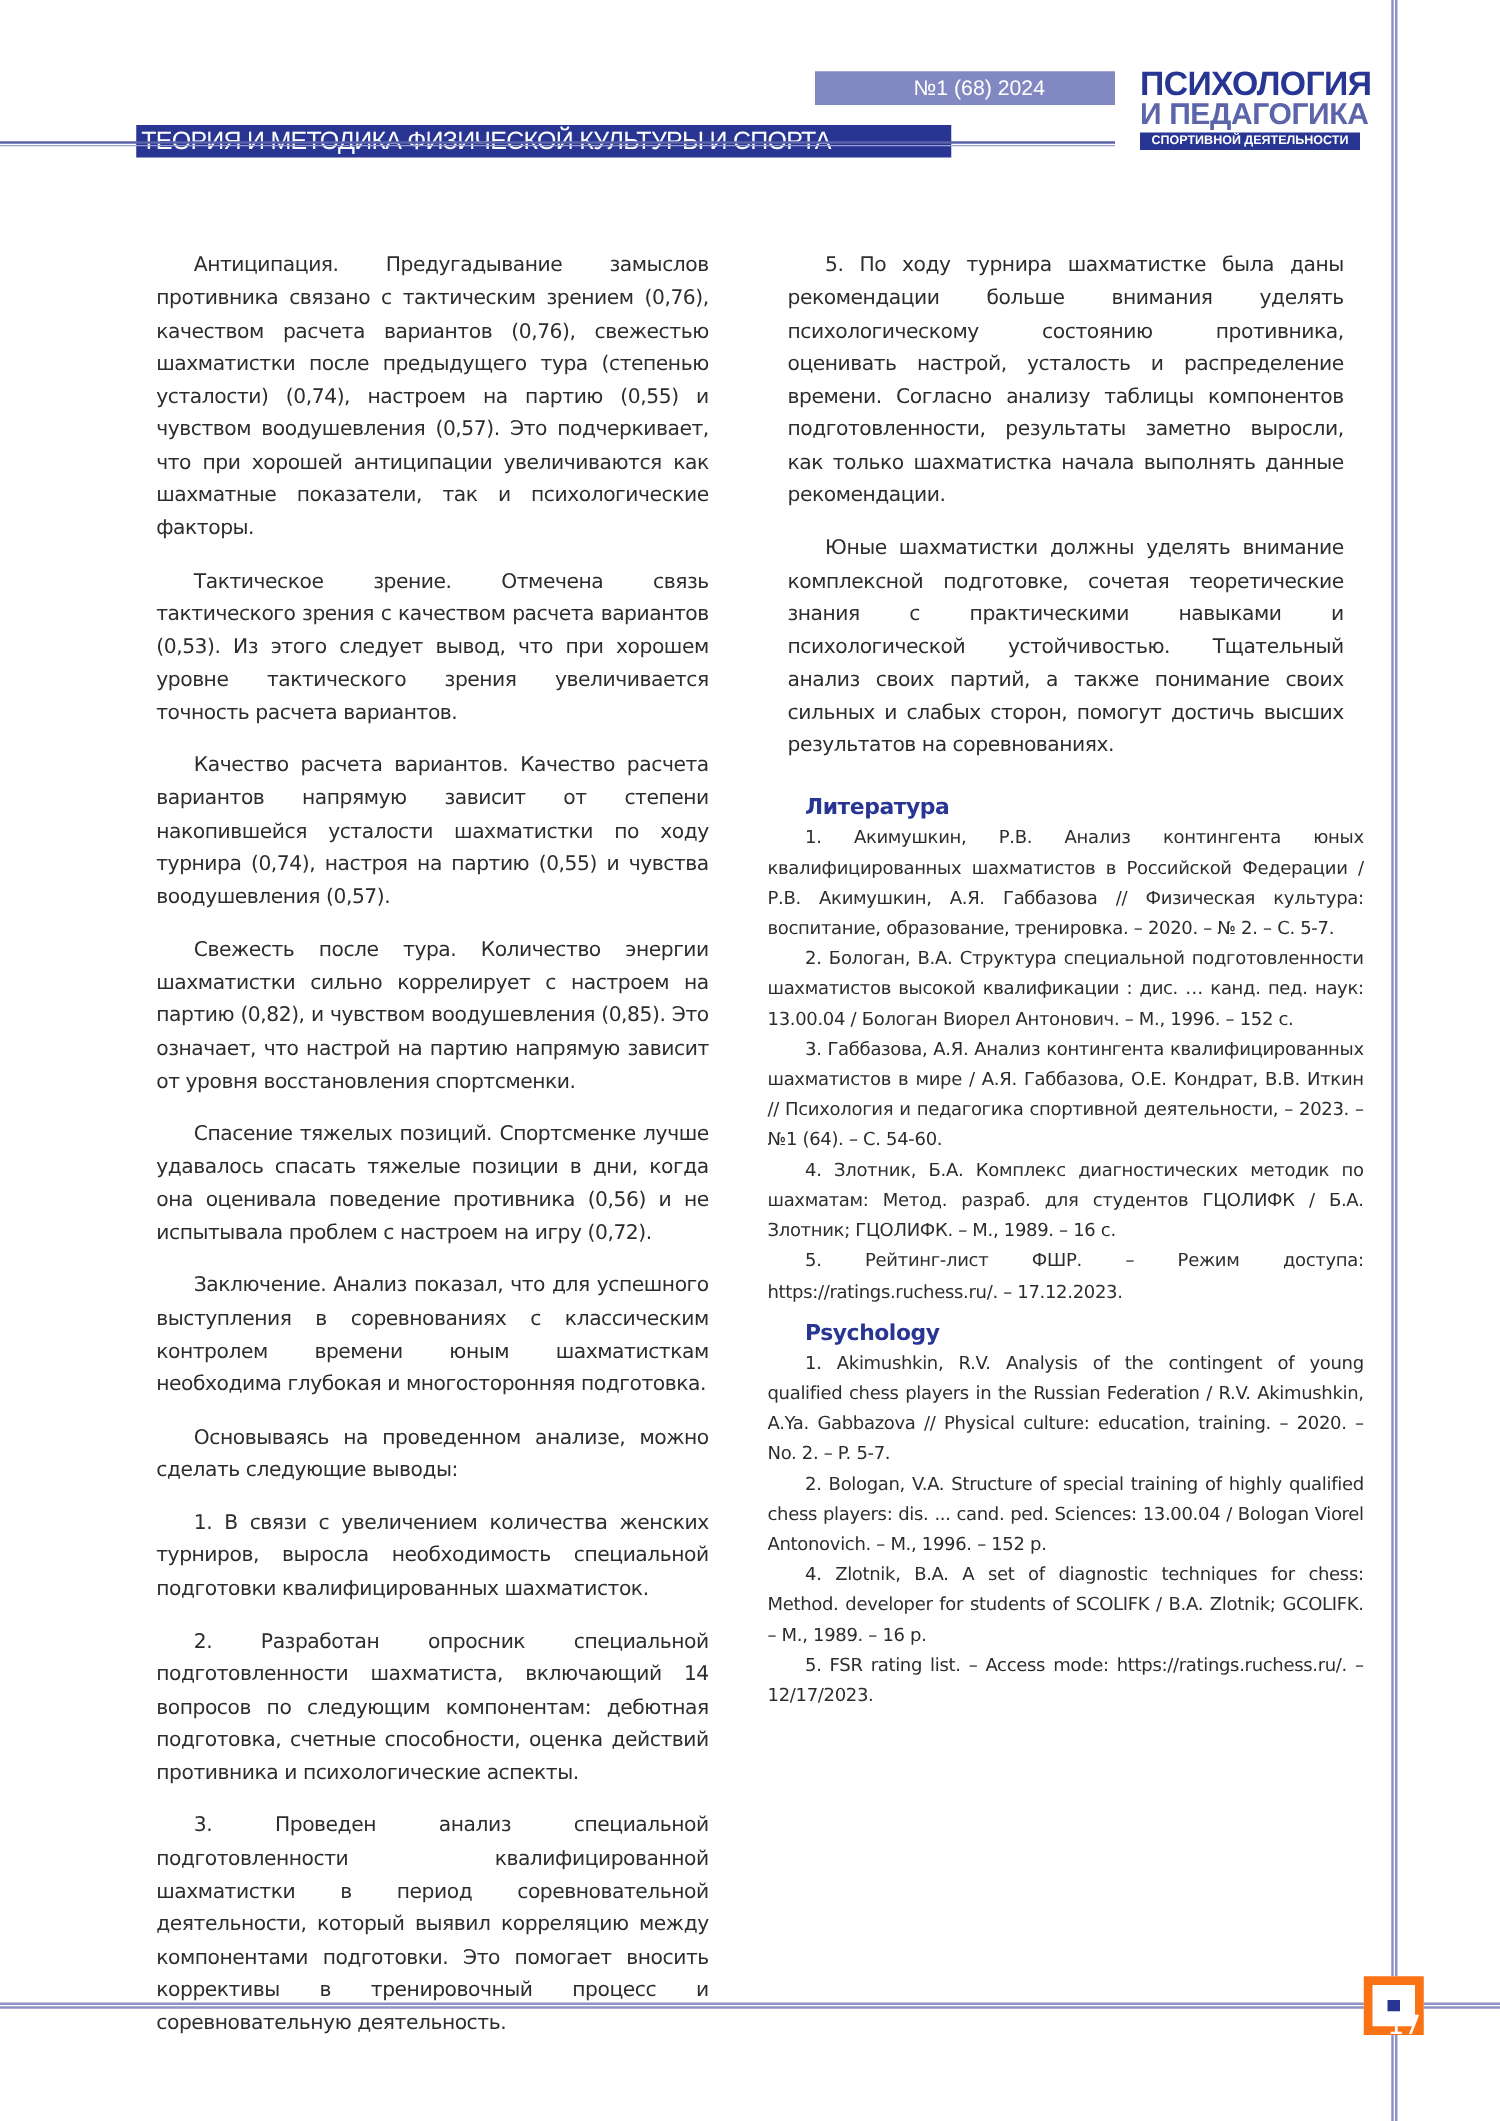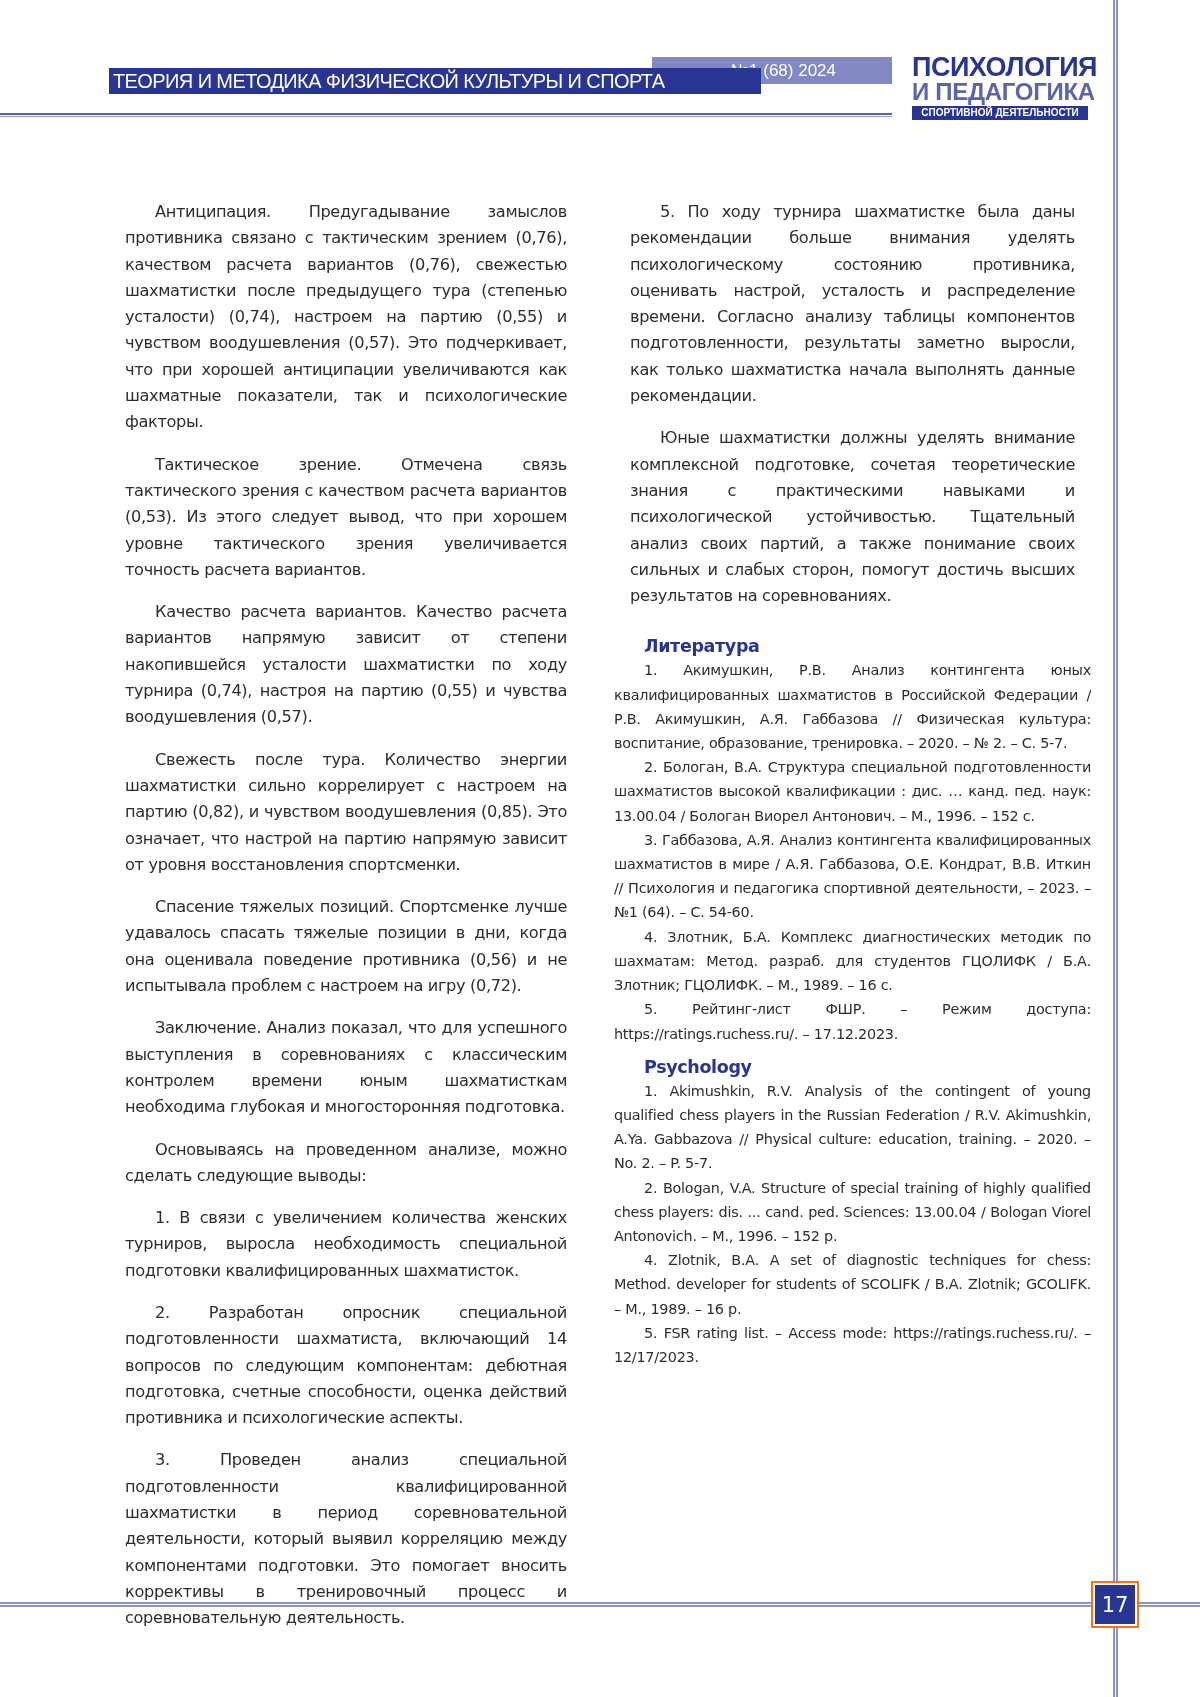--- a/index.html
+++ b/index.html
@@ -13,21 +13,21 @@
     border-left: 2px solid #8d93c6; border-right: 2px solid #8d93c6; box-sizing: border-box;
   }
   
   .hdr-issue {
     position: absolute; left: 652px; top: 57px; width: 240px; height: 27px;
     background: #8289c2; color: #ffffff; font-size: 17px; line-height: 27px;
     text-align: right; padding-right: 56px; box-sizing: border-box;
     font-family: "Liberation Sans", sans-serif; font-stretch: condensed; padding-left: 20px;
   }
   .hdr-bar {
-    position: absolute; left: 109px; top: 68px; width: 652px; height: 26px;
+    position: absolute; left: 109px; top: 100px; width: 652px; height: 26px;
     background: #283593; color: #ffffff; font-size: 20px; line-height: 26px;
     padding-left: 4px; box-sizing: border-box; white-space: nowrap; letter-spacing: -0.6px;
     font-family: "Liberation Sans", sans-serif;
   }
   .hdr-rule {
     position: absolute; left: 0; top: 113px; width: 892px; height: 4px;
     border-top: 2px solid #5a62a8; border-bottom: 1px solid #9aa0cf; box-sizing: border-box;
   }
   .logo { position: absolute; left: 912px; top: 54px; width: 178px; }
   .logo-l1 {
@@ -61,21 +61,21 @@
     font-size: 14.4px; line-height: 24.2px; letter-spacing: -0.25px; text-indent: 30px; margin: 0;
   }
   .refs-en { margin-top: 10px; }
   
   .foot-rule {
     position: absolute; left: 0; top: 1602px; width: 1200px; height: 5px;
     border-top: 2px solid #8d93c6; border-bottom: 2px solid #8d93c6; box-sizing: border-box;
   }
   .page-num {
     position: absolute; left: 1091px; top: 1581px; width: 48px; height: 47px;
-    border: 2px solid #f97316; background: #fff; box-sizing: border-box; padding: 2px;
+    border: 7px solid #f97316; background: #fff; box-sizing: border-box; padding: 12px;
   }
   .page-num span {
     display: block; width: 100%; height: 100%; background: #283593; color: #fff;
     font-family: "DejaVu Sans", sans-serif; font-size: 21px; line-height: 41px; text-align: center;
   }
 </style>
 </head>
 <body>
 
 <div class="vline"></div>

